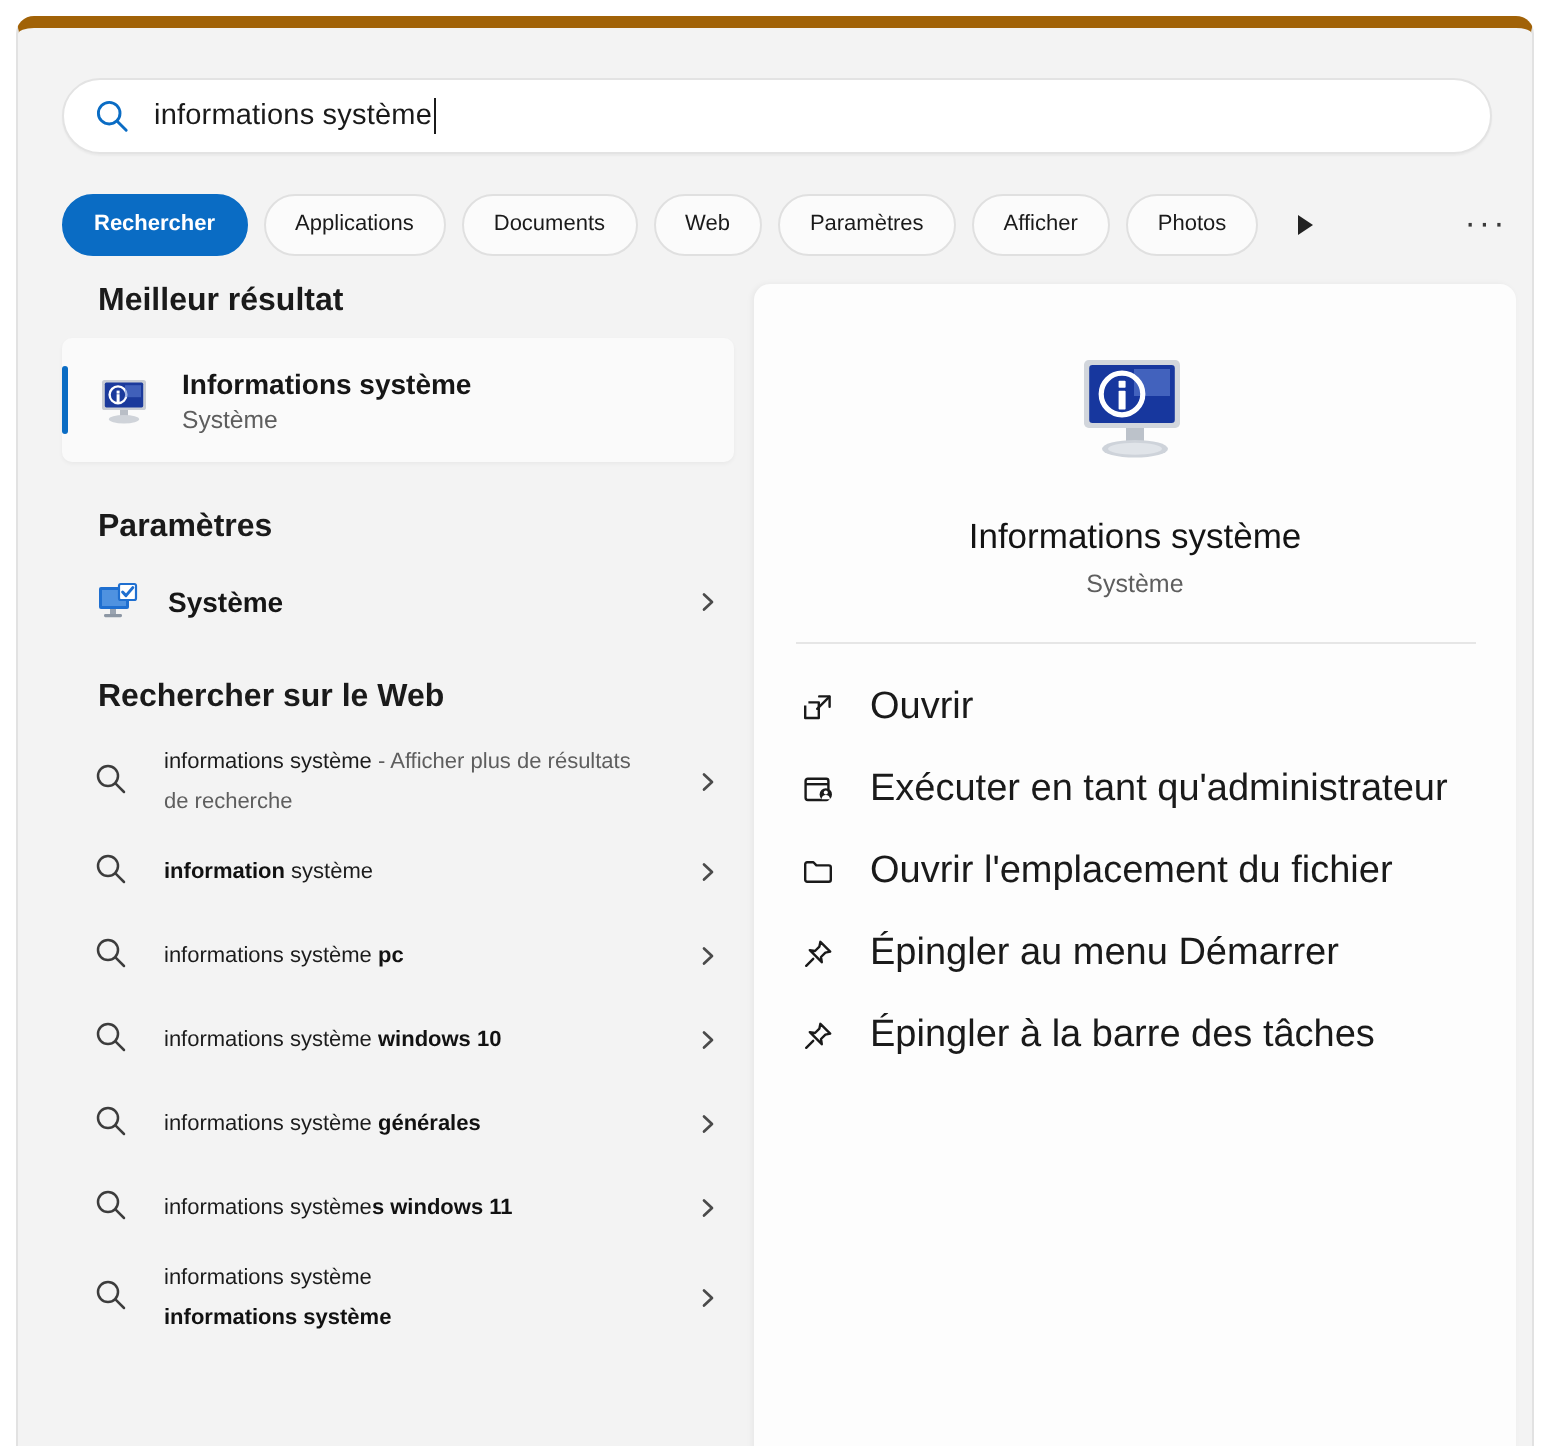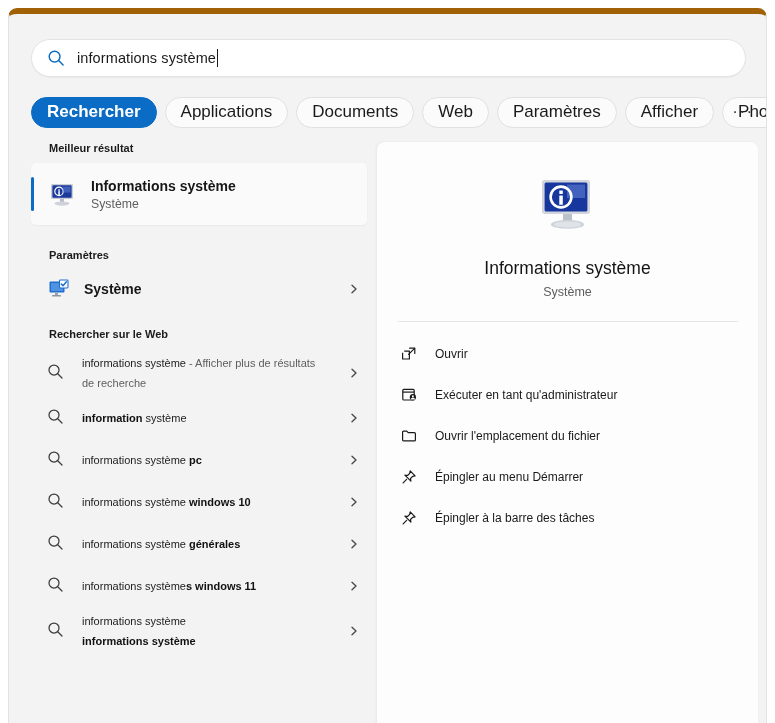--- a/index.html
+++ b/index.html
@@ -74,21 +74,21 @@
     align-items: center;
     gap: 8px;
   }
   .tab {
     height: 31px;
     padding: 0 15px;
     border-radius: 16px;
     border: 1px solid #e0e0e0;
     background: #fbfbfb;
     color: #1a1a1a;
-    font-size: 17px;
+    font-size: 11px;
     display: flex;
     align-items: center;
     white-space: nowrap;
     box-sizing: border-box;
   }
   .tab.active {
     background: #0a6cc4;
     border-color: #0a6cc4;
     color: #ffffff;
     font-weight: 600;
@@ -107,21 +107,21 @@
     color: #3a3a3a;
     letter-spacing: 1.5px;
   }
   
   .left-col {
     position: absolute;
     left: 22px; top: 128px;
     width: 336px; height: 587px;
   }
   .section-head {
-    font-size: 11px;
+    font-size: 16px;
     font-weight: 600;
     color: #1a1a1a;
     padding-left: 18px;
     margin-bottom: 9px;
   }
   .best-result {
     position: relative;
     width: 336px;
     height: 62px;
     background: #fafafa;
@@ -245,21 +245,21 @@
     padding-left: 23px;
     margin-bottom: 0;
   }
   .action-icon {
     width: 18px; height: 18px;
     flex: none;
     display: flex; align-items: center; justify-content: center;
   }
   .action-label {
     margin-left: 17px;
-    font-size: 12px;
+    font-size: 19px;
     color: #1a1a1a;
   }
   .spacer-8 { height: 9px; }
 </style>
 </head>
 <body>
 
 <div id="root">
   <div class="window">
 

